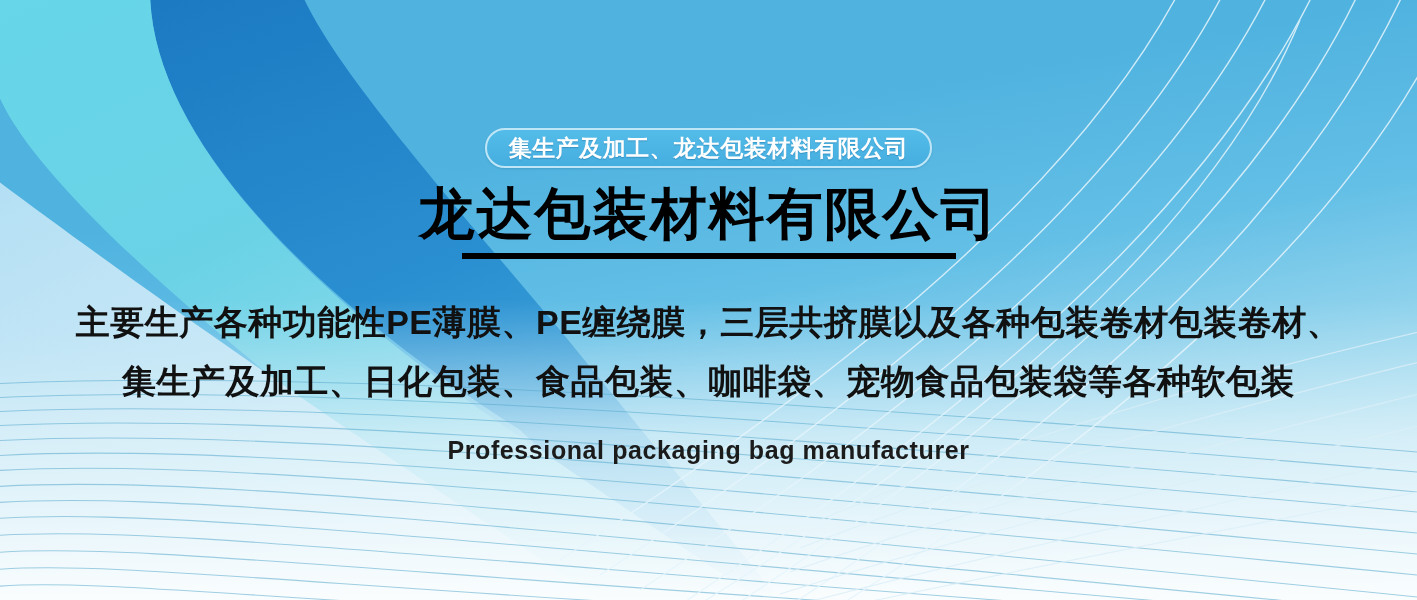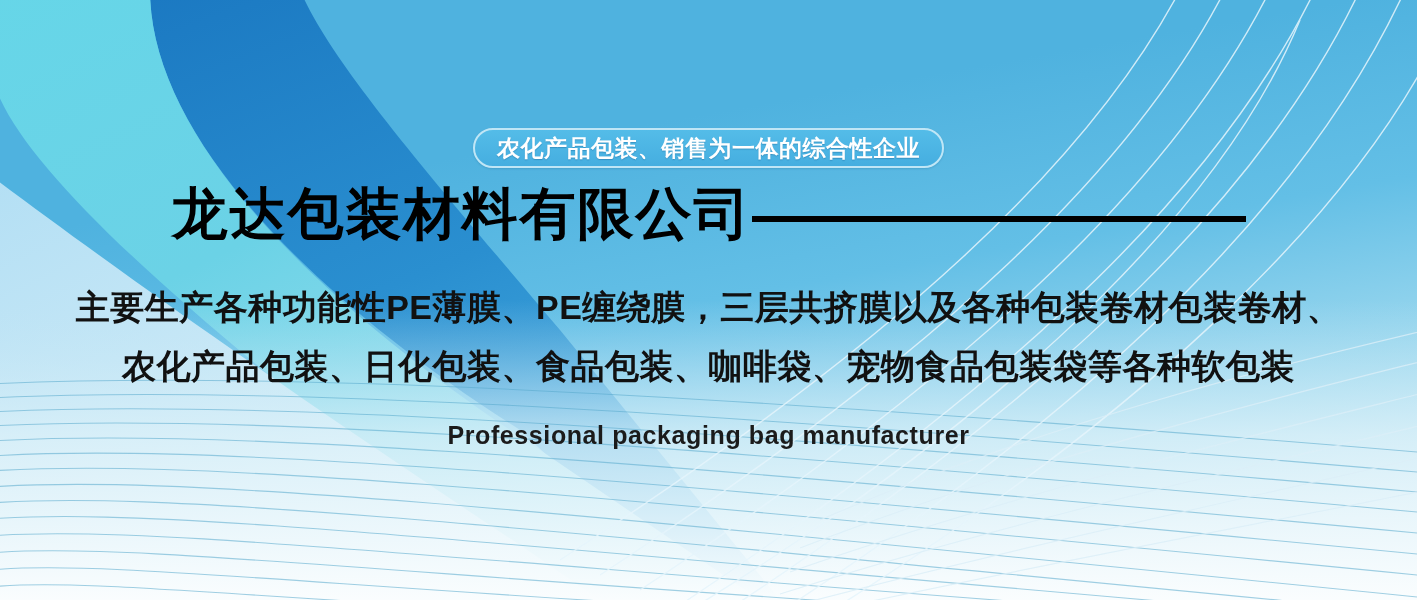--- a/index.html
+++ b/index.html
@@ -56,21 +56,21 @@
     font-weight: 700;
     letter-spacing: 0.5px;
     line-height: 1;
     white-space: nowrap;
     text-shadow: 0 1px 1px rgba(20,90,140,0.35);
   }
 
   .title-block {
     margin-top: 16px;
     display: flex;
-    flex-direction: row;
+    flex-direction: column;
     align-items: center;
   }
   .title {
     color: #000000;
     font-size: 56px;
     font-weight: 700;
     line-height: 1.08;
     letter-spacing: 2px;
     white-space: nowrap;
   }
@@ -176,29 +176,29 @@
       <path d="M1427,392 C1295,425 1030,488 790,572"></path>
       <path d="M1427,424 C1290,458 1020,518 780,594"></path>
       <path d="M1427,456 C1285,490 1010,548 770,612"></path>
       <path d="M1427,490 C1280,520 1000,572 760,625"></path>
     </g>
   </svg>
 
   <div class="content">
 
     <div class="badge">
-      <span class="badge-text">农化产品包装、销售为一体的综合性企业</span>
+      <span class="badge-text">集生产及加工、龙达包装材料有限公司</span>
     </div>
 
     <div class="title-block">
       <div class="title">龙达包装材料有限公司</div>
       <div class="title-rule"></div>
     </div>
 
     <div class="desc">
       <span class="desc-line">主要生产各种功能性PE薄膜、PE缠绕膜，三层共挤膜以及各种包装卷材包装卷材、</span>
-      <span class="desc-line">农化产品包装、日化包装、食品包装、咖啡袋、宠物食品包装袋等各种软包装</span>
+      <span class="desc-line">集生产及加工、日化包装、食品包装、咖啡袋、宠物食品包装袋等各种软包装</span>
     </div>
 
     <div class="subtitle">Professional packaging bag manufacturer</div>
 
   </div>
 </div>
 
 </body></html>

